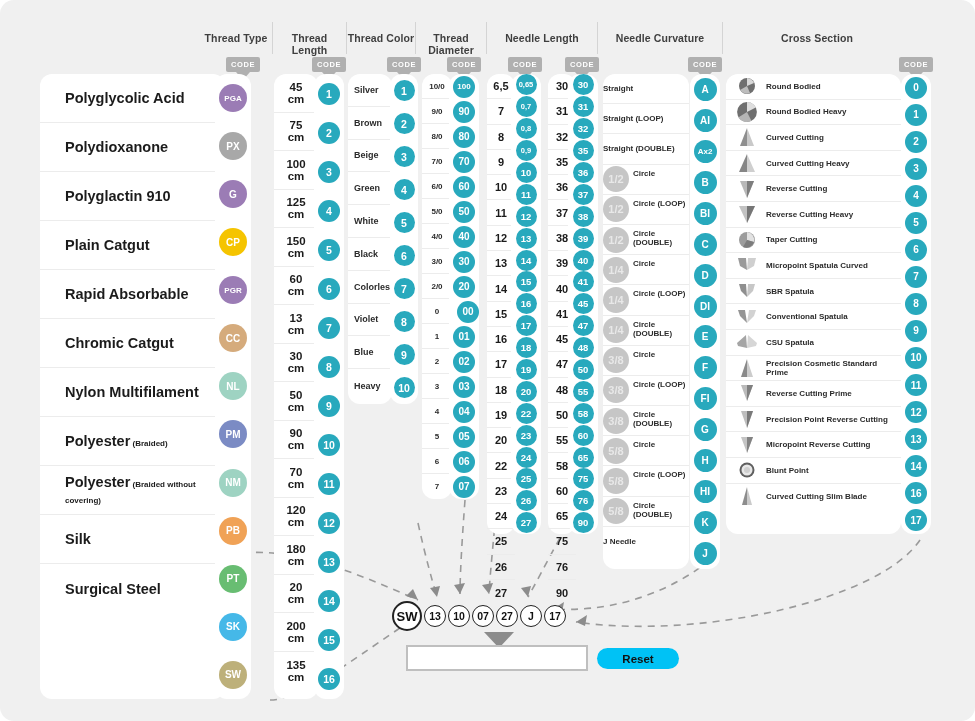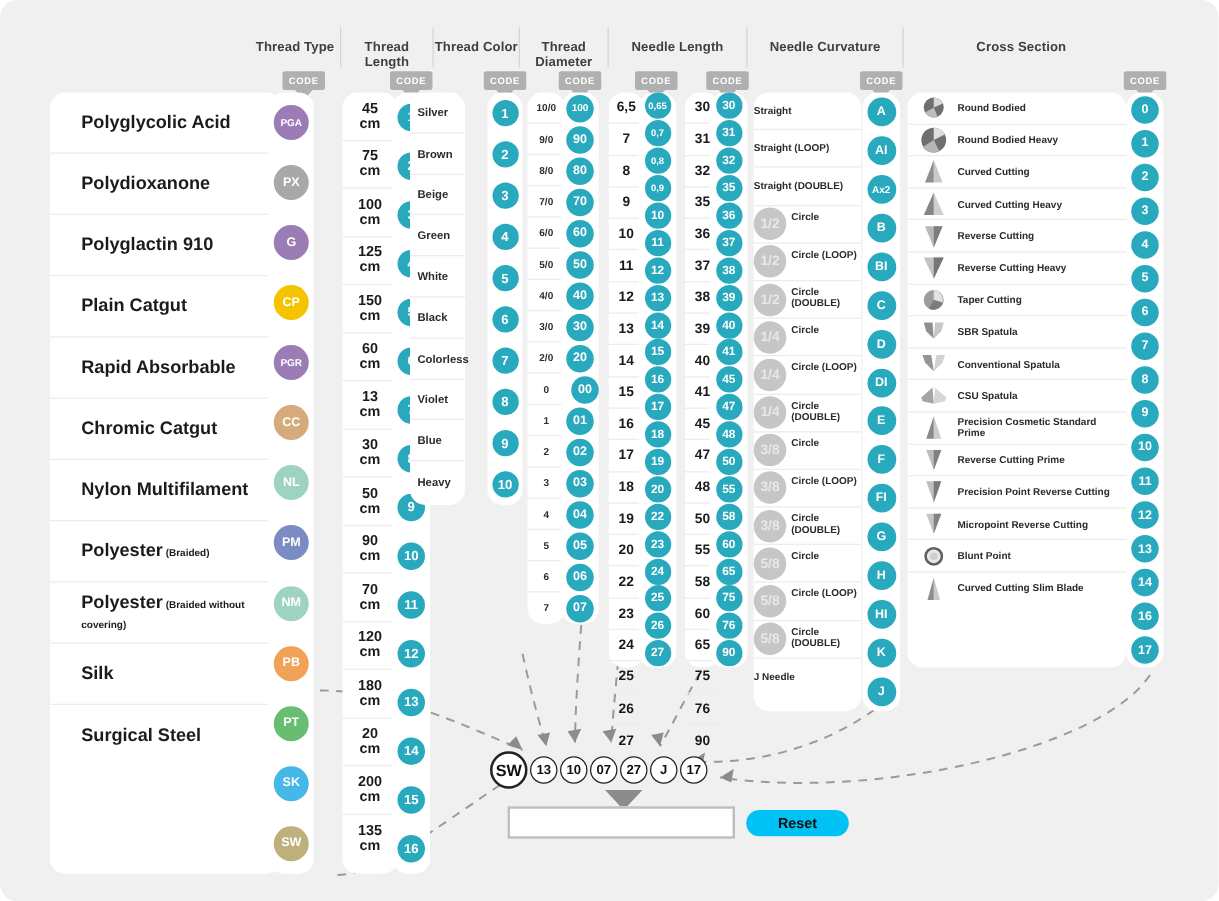--- a/index.html
+++ b/index.html
@@ -78,21 +78,21 @@
   }
   .bdg.teal { background: #28a9bd; }
 
   
   #c-len { left: 274px; top: 74px; width: 44px; height: 625px; }
   #c-len .row { height: 38.5px; justify-content: center; flex-direction: column; }
   #c-len .row span { font-size: 11.5px; font-weight: bold; color: #1b1b1b; line-height: 12px; }
   #badge-len { left: 314px; top: 74px; width: 30px; height: 625px; }
 
   
-  #c-col { left: 328px; top: 74px; width: 44px; height: 330px; }
+  #c-col { left: 348px; top: 74px; width: 44px; height: 330px; }
   #c-col .row { height: 32.8px; padding-left: 6px; }
   #c-col .row span { font-size: 9px; font-weight: bold; color: #2b2b2b; }
   #badge-col { left: 390px; top: 74px; width: 28px; height: 330px; }
 
   
   #c-dia { left: 422px; top: 74px; width: 30px; height: 425px; }
   #c-dia .row { height: 25px; justify-content: center; }
   #c-dia .row span { font-size: 8px; font-weight: bold; color: #2b2b2b; }
   #badge-dia { left: 449px; top: 74px; width: 30px; height: 425px; }
 
@@ -1011,20 +1011,29 @@
             <circle cx="10" cy="10" r="8" fill="#9c9c9c"></circle>
             <path d="M10 10 L10 2 A8 8 0 0 1 17 12 Z" fill="#e2e2e2"></path>
             <path d="M10 10 L17 12 A8 8 0 0 1 6 17 Z" fill="#7c7c7c"></path>
           </svg>
         </div>
         <div class="cstxt">Taper Cutting</div>
       </div>
       <div class="row">
         <div class="nib">
           <svg width="22" height="18" viewBox="0 0 22 18">
+            <path d="M2 2 L10 2 L11 14 L4 10 Z" fill="#9a9a9a"></path>
+            <path d="M12 2 L20 2 L18 10 L11 14 Z" fill="#cfcfcf"></path>
+          </svg>
+        </div>
+        <div class="cstxt">Micropoint Spatula Curved</div>
+      </div>
+      <div class="row">
+        <div class="nib">
+          <svg width="22" height="18" viewBox="0 0 22 18">
             <path d="M3 2 L10 2 L11 15 L5 9 Z" fill="#8f8f8f"></path>
             <path d="M12 2 L19 2 L17 9 L11 15 Z" fill="#c7c7c7"></path>
           </svg>
         </div>
         <div class="cstxt">SBR Spatula</div>
       </div>
       <div class="row">
         <div class="nib">
           <svg width="22" height="18" viewBox="0 0 22 18">
             <path d="M2 2 L9 2 L11 15 L4 8 Z" fill="#959595"></path>

